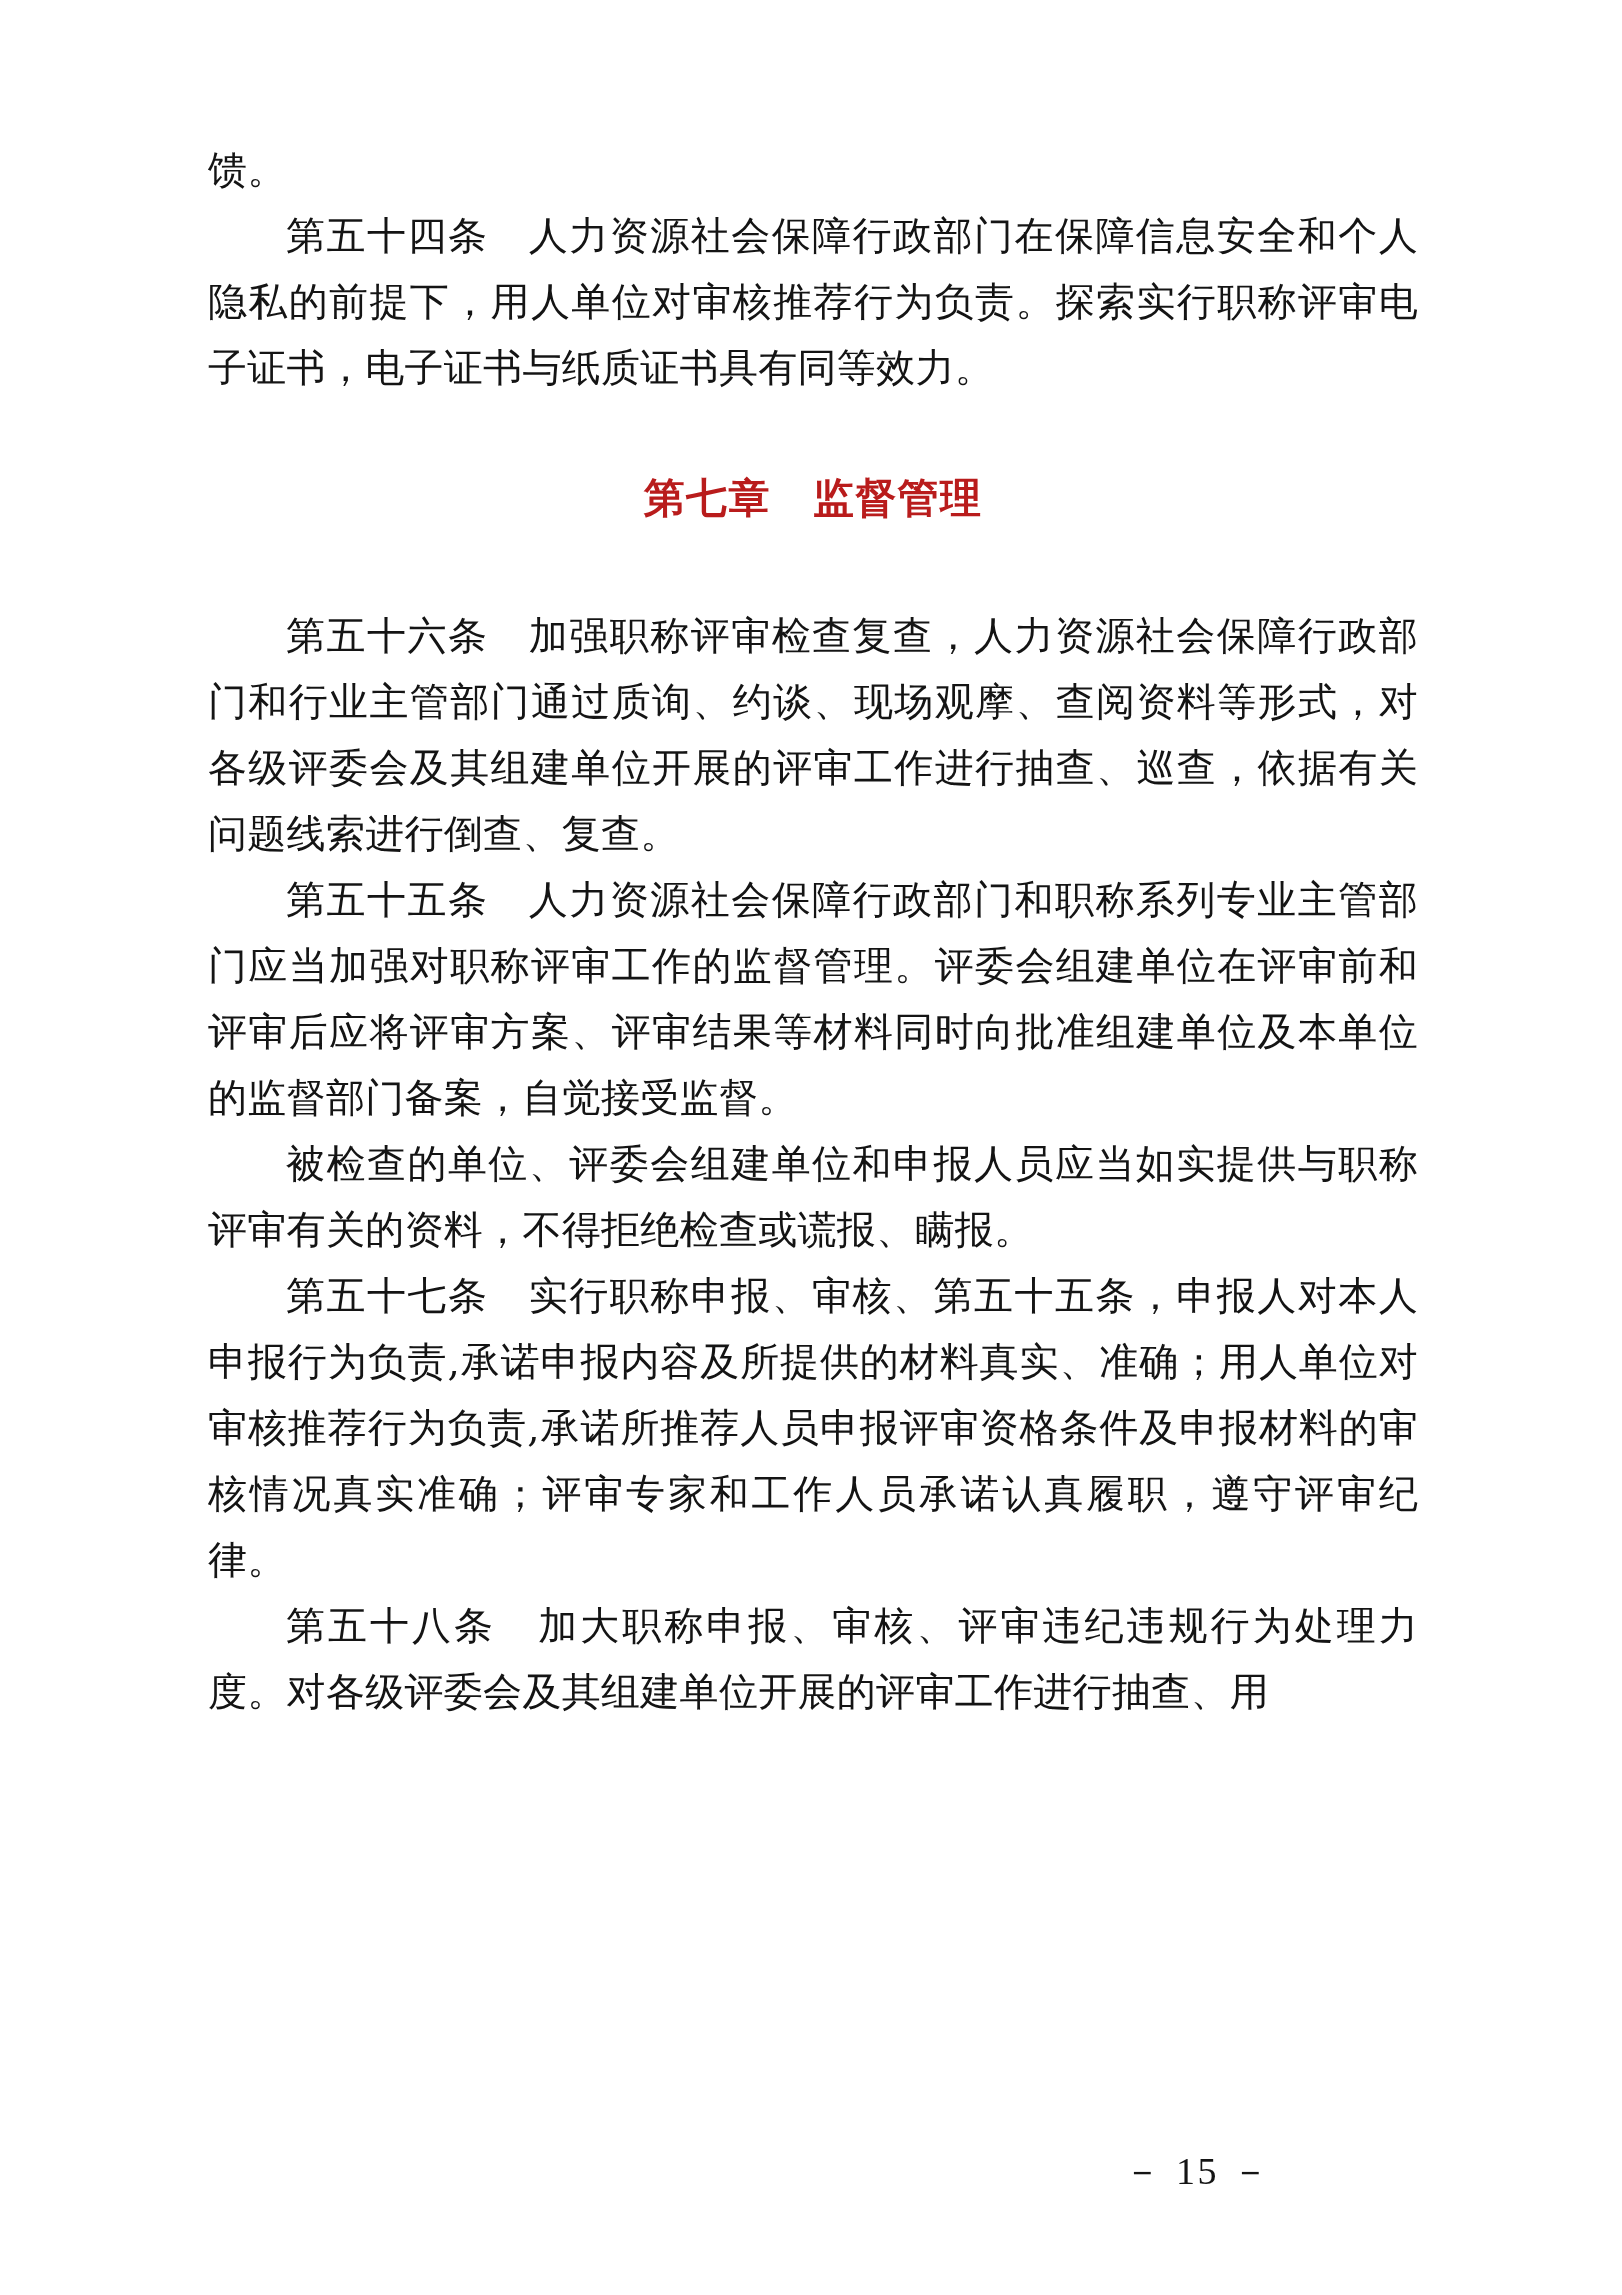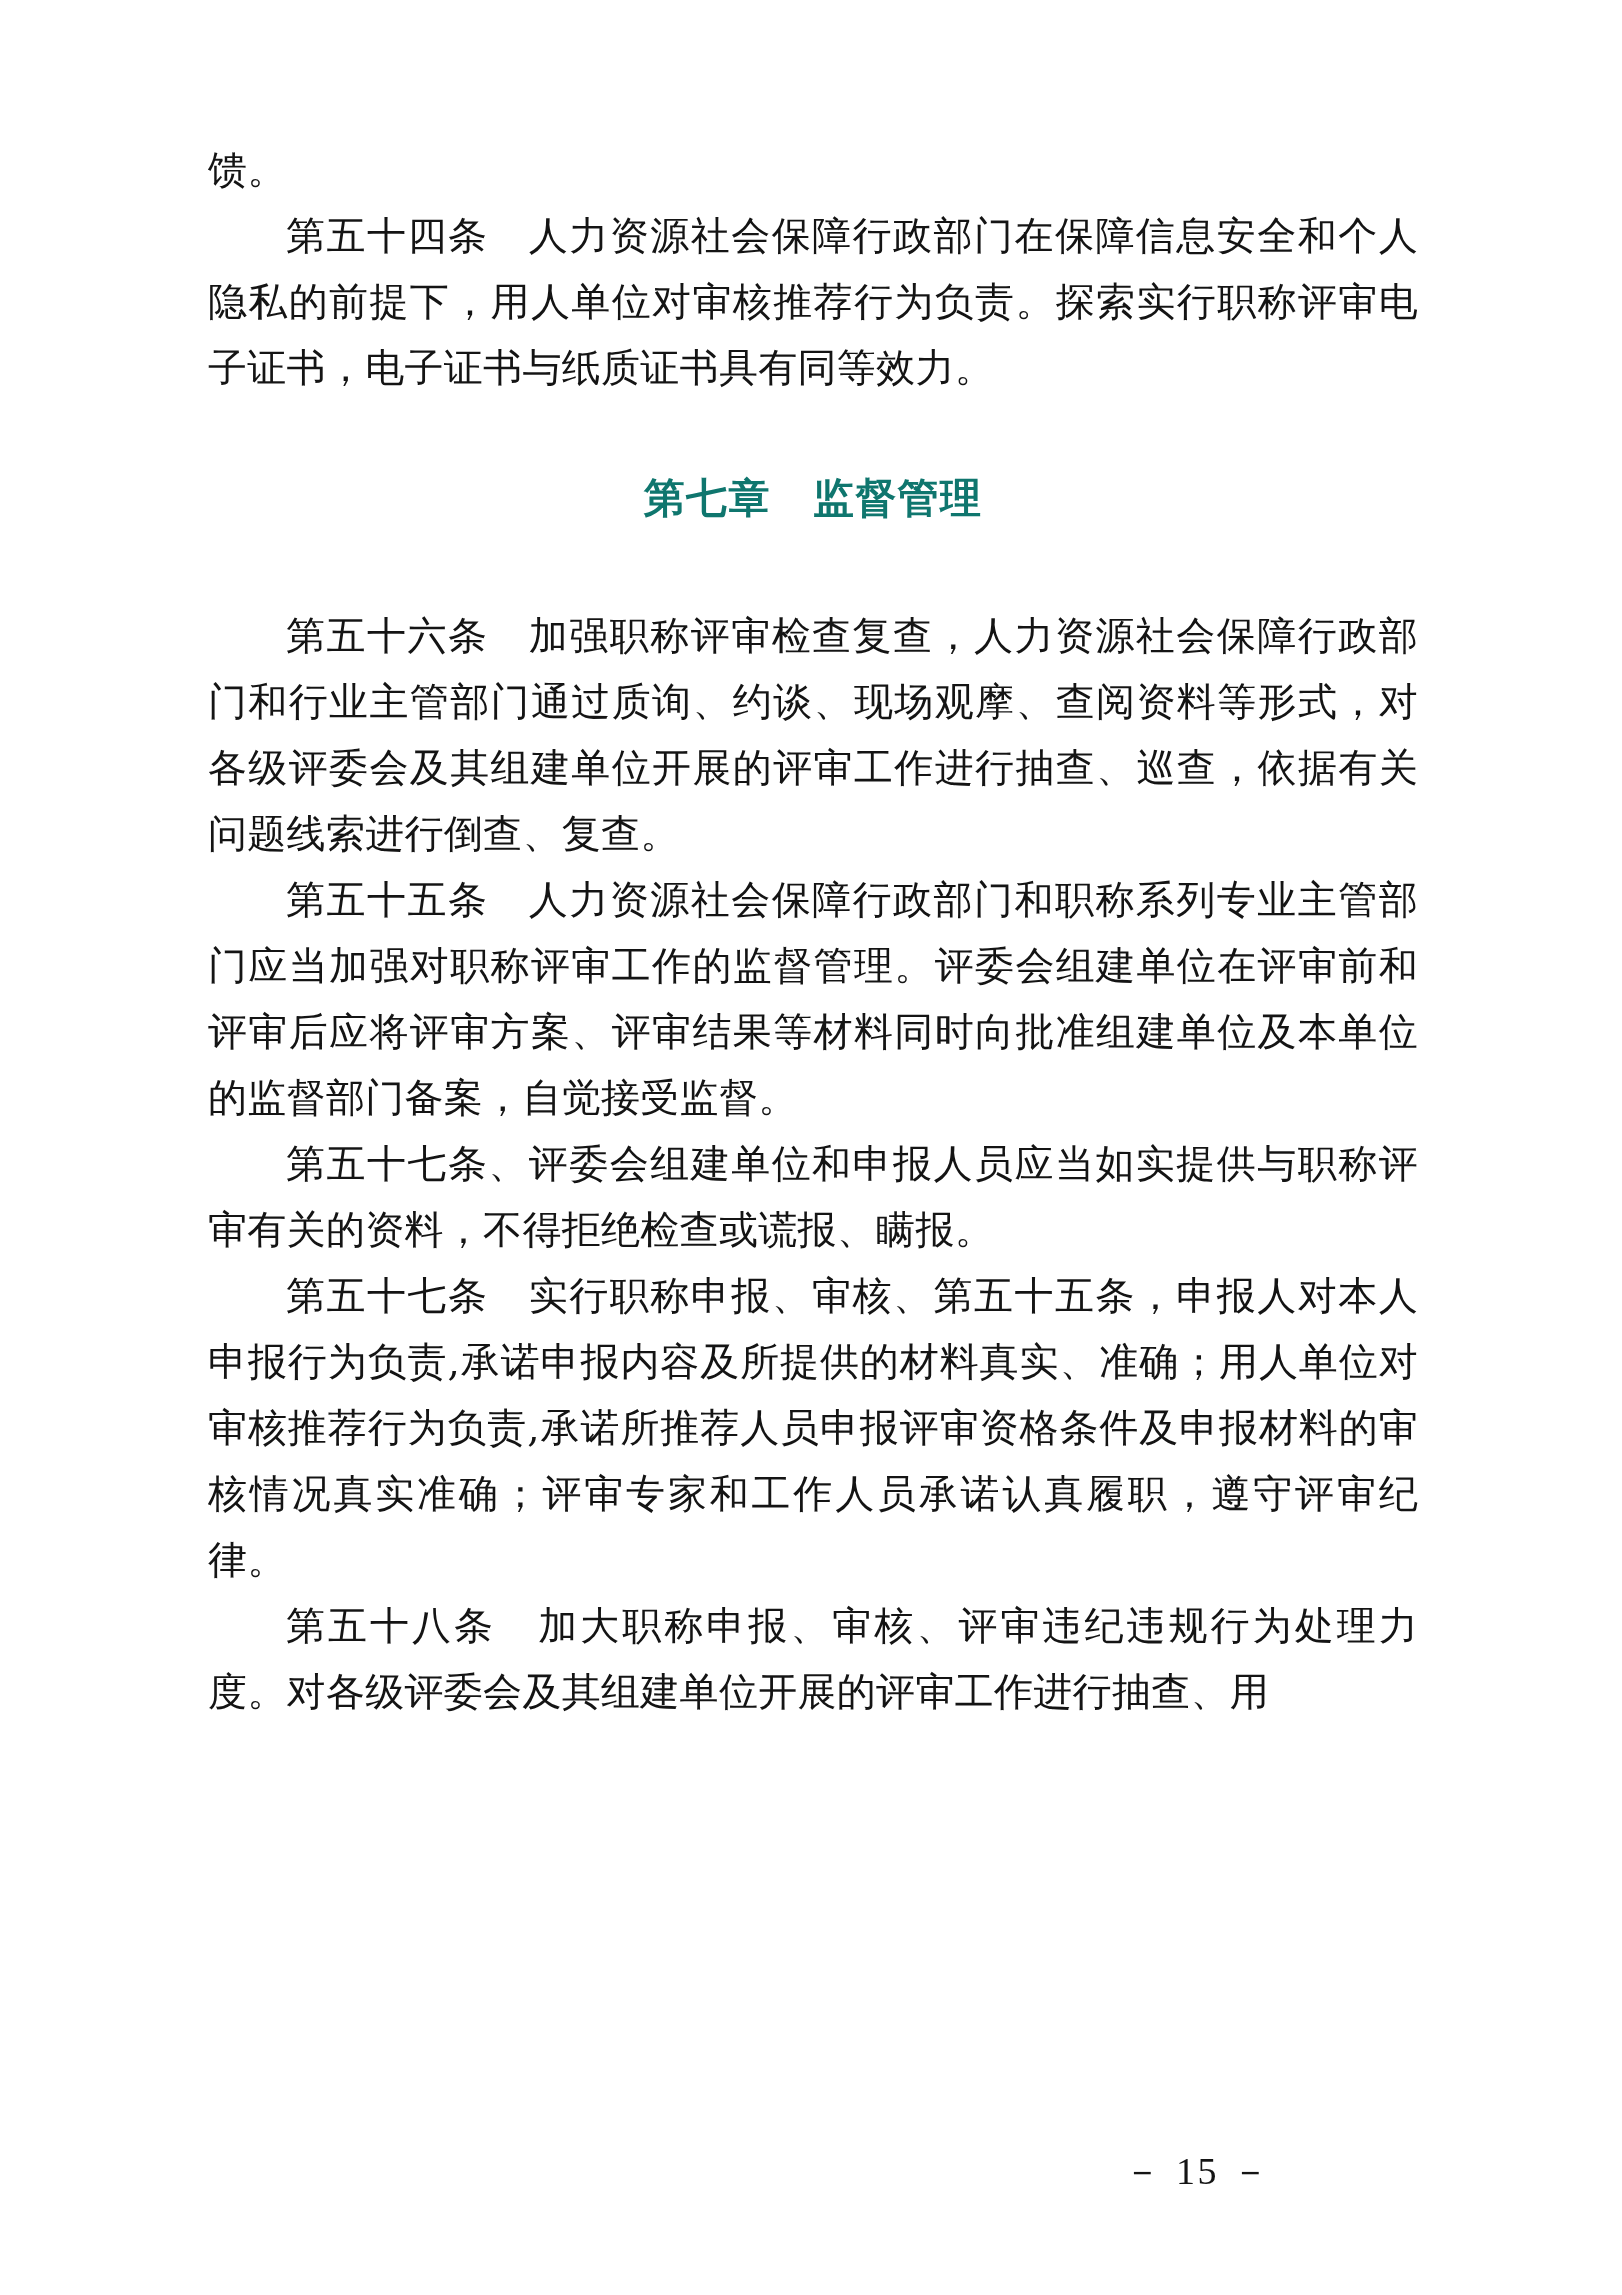--- a/index.html
+++ b/index.html
@@ -43,21 +43,21 @@
   p.indent {
     text-indent: 78px;
   }
   .chapter-title {
     margin: 0;
     font-size: 41px;
     line-height: 66px;
     text-align: center;
     font-weight: 700;
     letter-spacing: 1.3px;
-    color: #0f766e;
+    color: #b91c1c;
   }
   .spacer-md { height: 64px; }
   .spacer-lg { height: 72px; }
   .page-number {
     position: absolute;
     left: 0;
     right: 0;
     bottom: 98px;
     text-align: center;
     font-size: 38px;
@@ -84,21 +84,21 @@
     <div class="spacer-md"></div>
 
     <div class="chapter-title">第七章　监督管理</div>
 
     <div class="spacer-lg"></div>
 
     <p class="body-text indent">第五十六条　加强职称评审检查复查，人力资源社会保障行政部门和行业主管部门通过质询、约谈、现场观摩、查阅资料等形式，对各级评委会及其组建单位开展的评审工作进行抽查、巡查，依据有关问题线索进行倒查、复查。</p>
 
     <p class="body-text indent">第五十五条　人力资源社会保障行政部门和职称系列专业主管部门应当加强对职称评审工作的监督管理。评委会组建单位在评审前和评审后应将评审方案、评审结果等材料同时向批准组建单位及本单位的监督部门备案，自觉接受监督。</p>
 
-    <p class="body-text indent">第五十七条、评委会组建单位和申报人员应当如实提供与职称评审有关的资料，不得拒绝检查或谎报、瞒报。</p>
+    <p class="body-text indent">被检查的单位、评委会组建单位和申报人员应当如实提供与职称评审有关的资料，不得拒绝检查或谎报、瞒报。</p>
 
     <p class="body-text indent">第五十七条　实行职称申报、审核、第五十五条，申报人对本人申报行为负责,承诺申报内容及所提供的材料真实、准确；用人单位对审核推荐行为负责,承诺所推荐人员申报评审资格条件及申报材料的审核情况真实准确；评审专家和工作人员承诺认真履职，遵守评审纪律。</p>
 
     <p class="body-text indent">第五十八条　加大职称申报、审核、评审违纪违规行为处理力度。对各级评委会及其组建单位开展的评审工作进行抽查、用</p>
 
   </div>
 
   <div class="page-number">
     <span class="page-number-inner">－ 15 －</span>
   </div>

